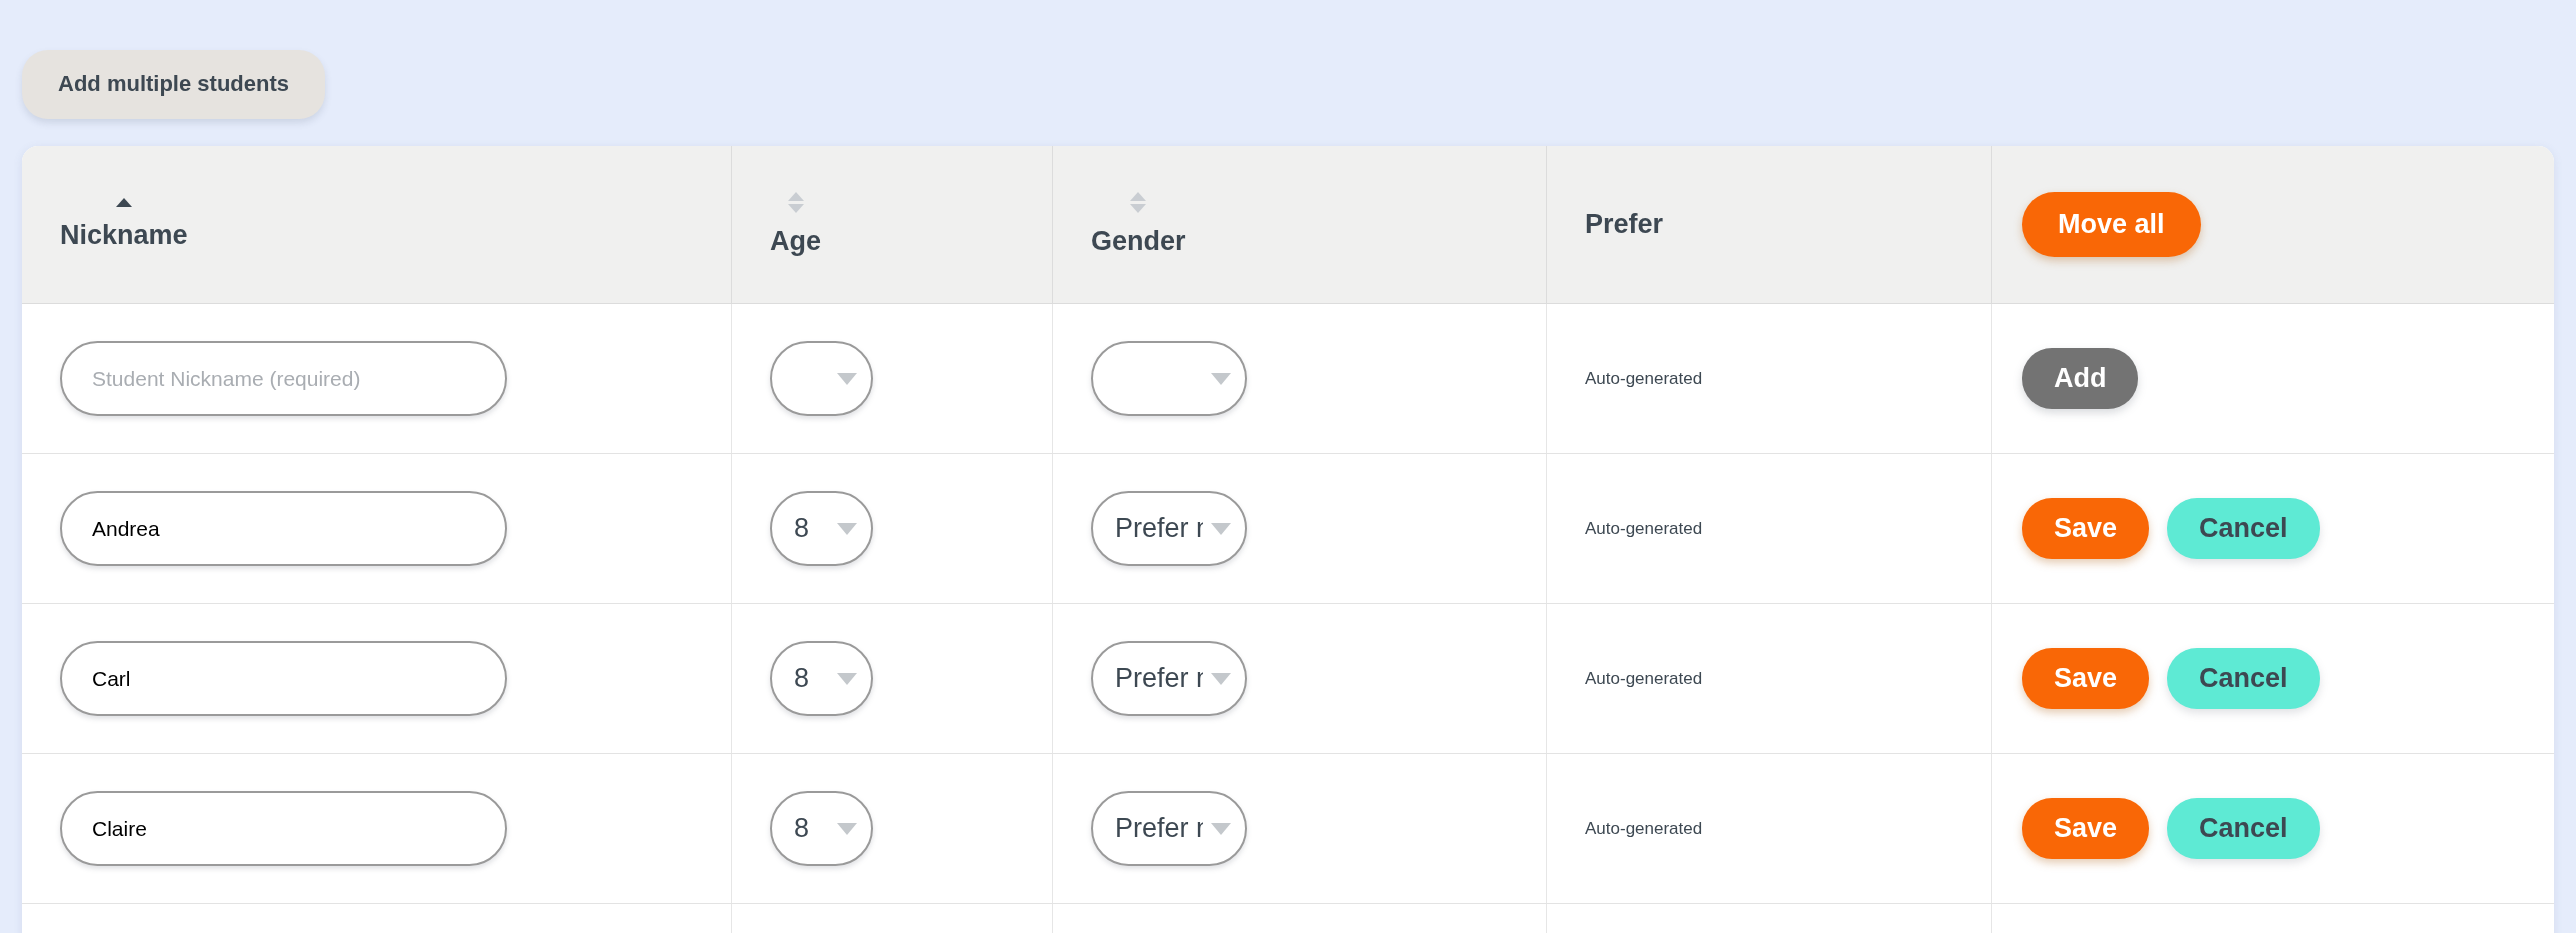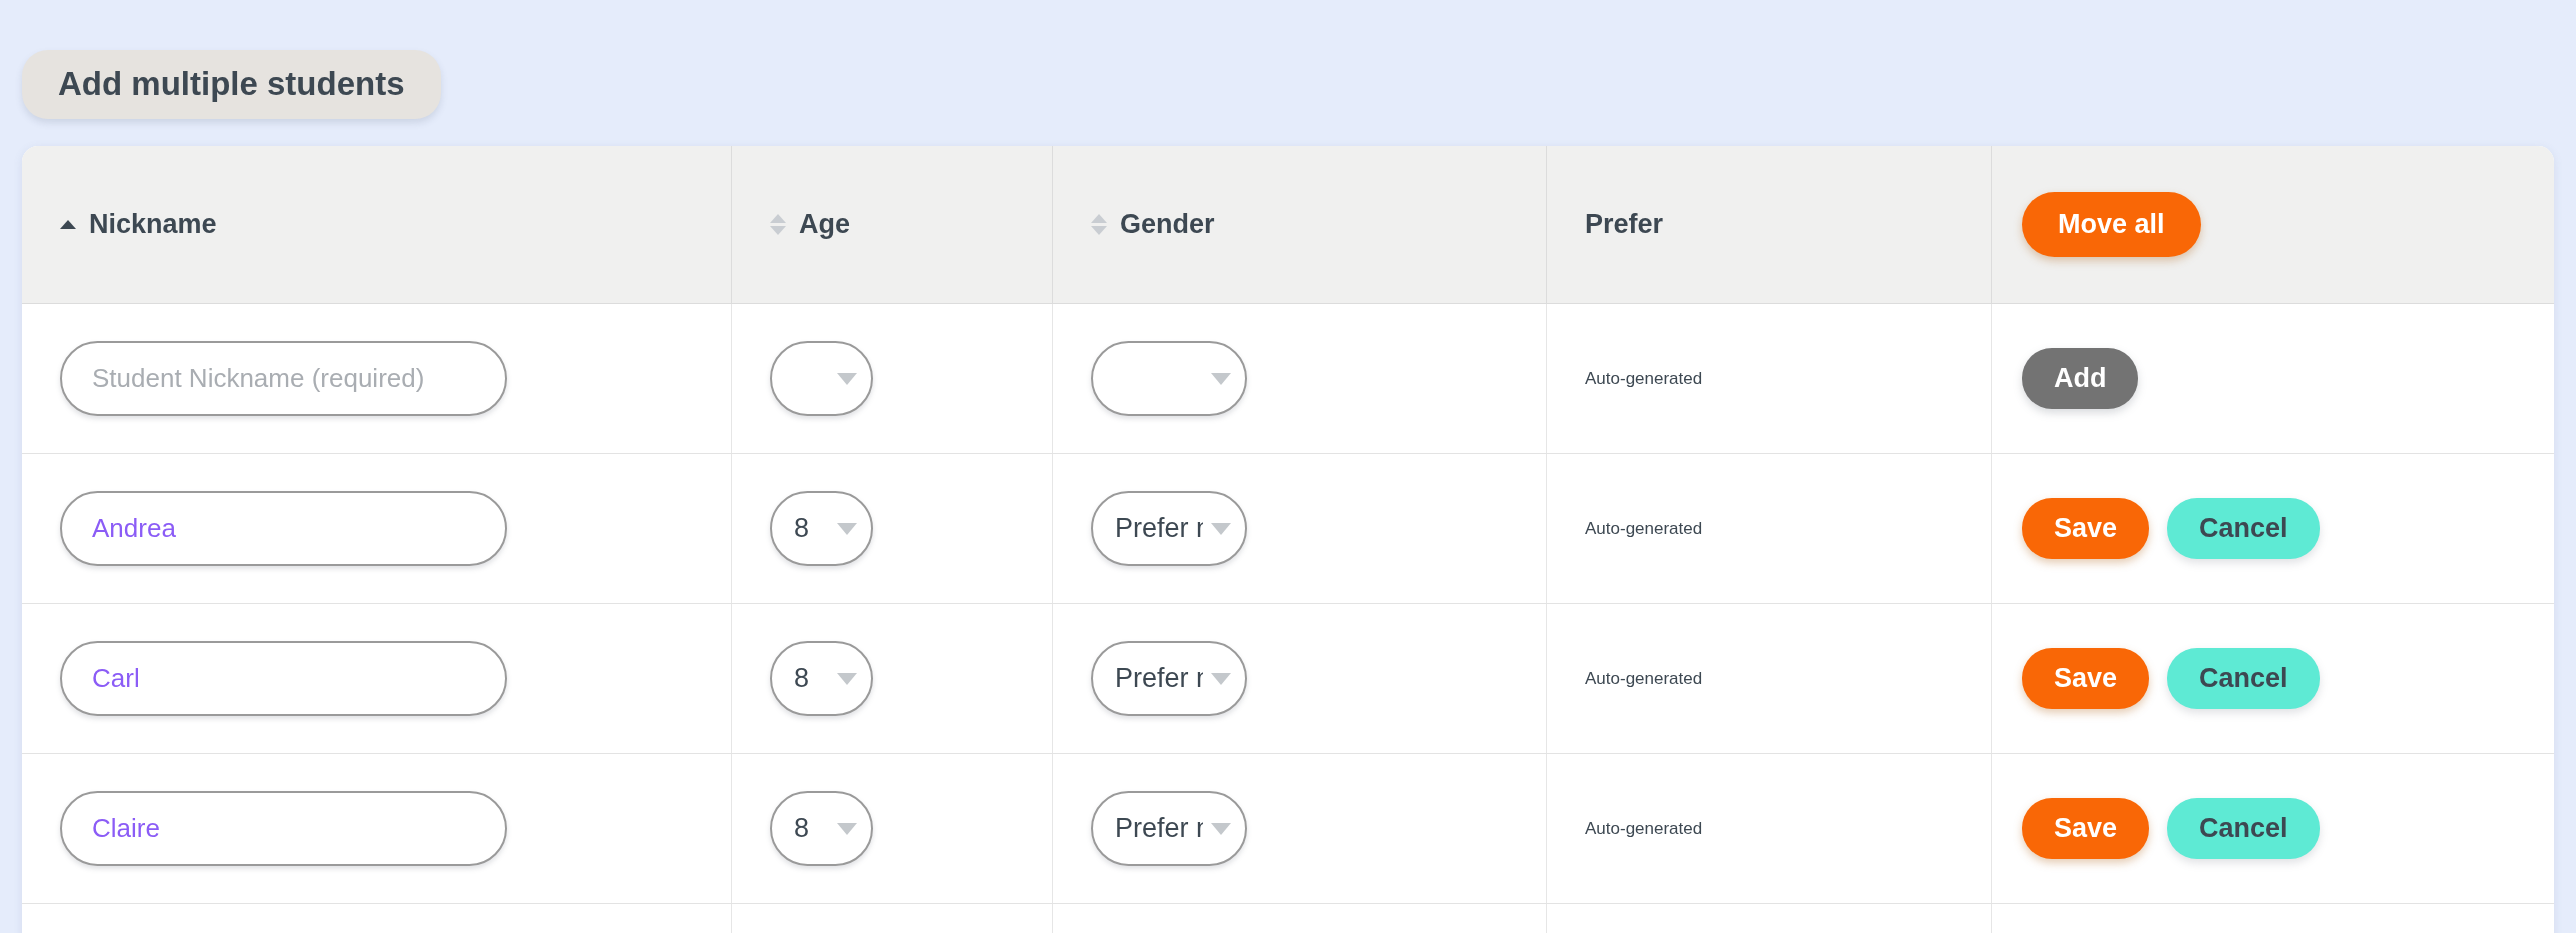--- a/index.html
+++ b/index.html
@@ -26,21 +26,21 @@
     background: #e6e3df;
     border: none;
     border-radius: 26px;
     height: 69px;
     padding: 0 36px;
     display: flex;
     align-items: center;
     justify-content: center;
     gap: 16px;
     font-family: "Liberation Sans", sans-serif;
-    font-size: 33px;
+    font-size: 22px;
     font-weight: bold;
     color: #3d4852;
     box-shadow: 0 4px 7px rgba(80,95,120,0.16);
     cursor: pointer;
     white-space: nowrap;
   }
   .tool-btn .printer-icon {
     display: inline-flex;
     align-items: center;
     justify-content: center;
@@ -91,20 +91,21 @@
     font-size: 27px;
     font-weight: bold;
     color: #3d4852;
   }
   .header-row .col-actions { border-right: none; padding-left: 30px; }
 
   .sort-wrap {
     display: inline-flex;
     align-items: center;
     gap: 13px;
+    flex-direction: column;
   }
   .sort-icon {
     display: inline-flex;
     flex-direction: column;
     align-items: center;
     justify-content: center;
     gap: 3px;
     width: 16px;
   }
   .tri-up {
@@ -131,22 +132,22 @@
   .body-row .col-actions { border-right: none; padding-left: 30px; }
 
   
   .pill-input {
     width: 447px;
     height: 75px;
     border: 2px solid #9a9a9a;
     border-radius: 38px;
     background: #fff;
     font-family: "Liberation Sans", sans-serif;
-    font-size: 26px;
-    color: #8b5cf6;
+    font-size: 21px;
+    color: #000000;
     padding: 0 30px;
     outline: none;
     box-shadow: 0 3px 5px rgba(120,125,135,0.22);
   }
   .pill-input::placeholder { color: #a9adb2; }
   .pill-input.empty-state { border-color: #9a9a9a; }
 
   
   .pill-select {
     position: relative;

